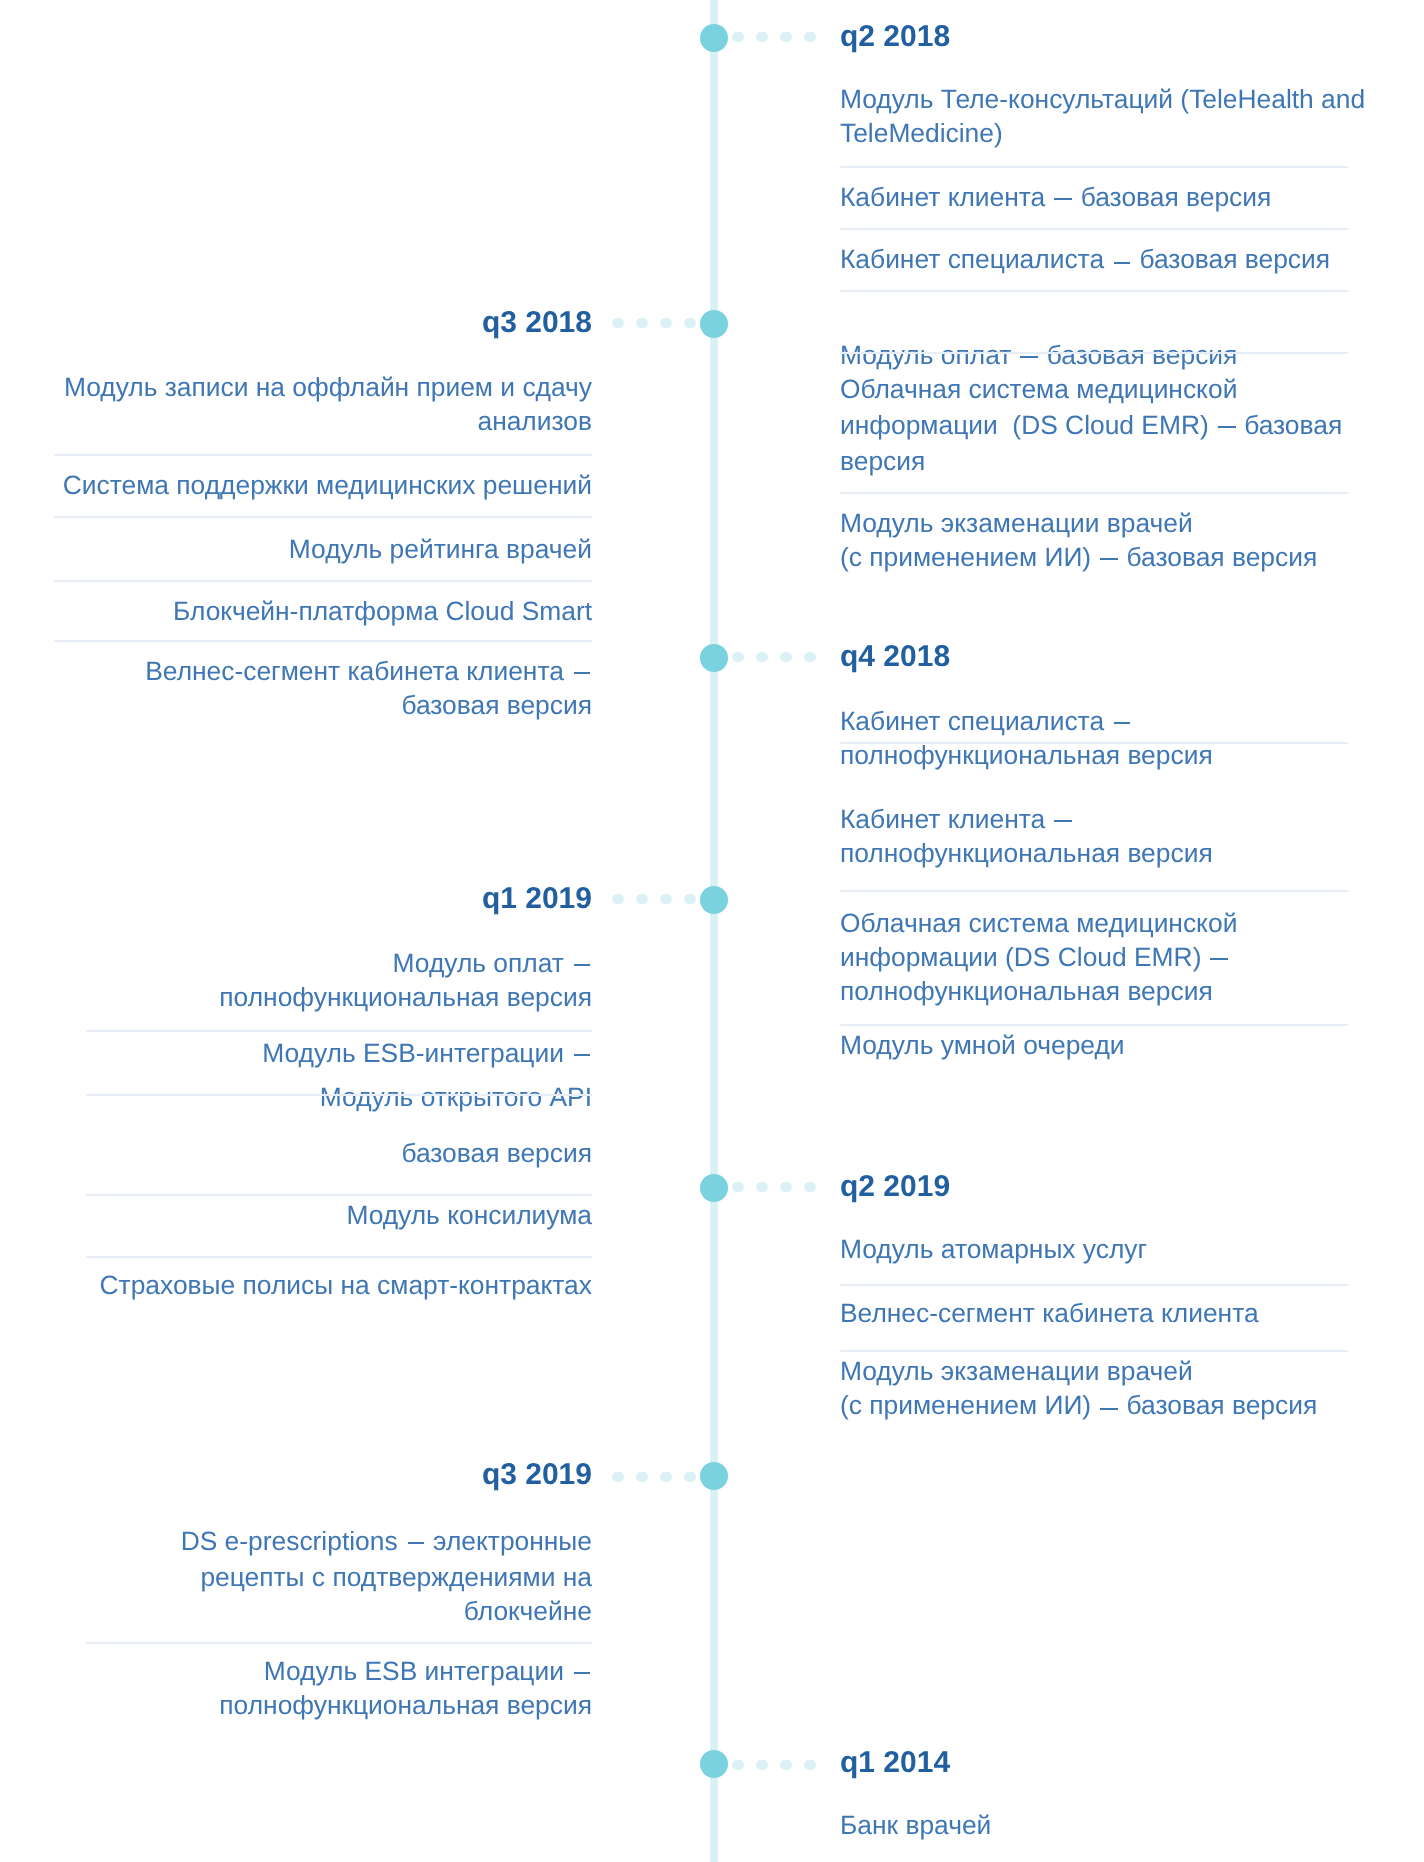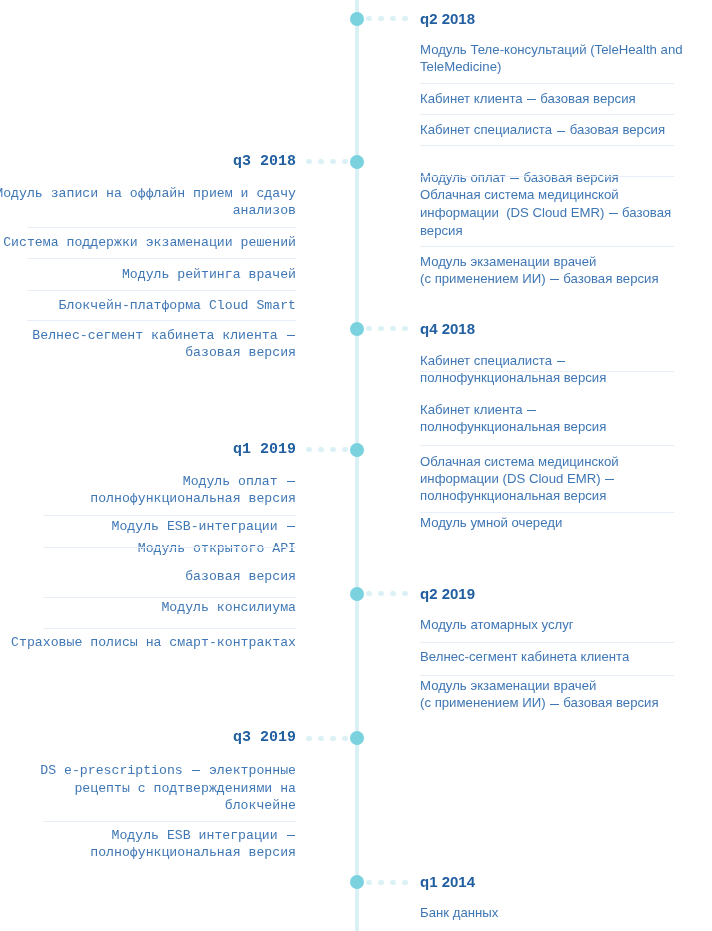--- a/index.html
+++ b/index.html
@@ -11,21 +11,21 @@
   .period{position:absolute;left:0;top:0;width:712px;height:0;}
   .node{position:absolute;width:14px;height:14px;border-radius:50%;background:#79d2de;}
   .dash{position:absolute;width:5.4px;height:5px;border-radius:3px;background:#dcf1f5;}
   .items{position:absolute;left:0;top:0;width:712px;height:0;}
   .item{position:absolute;left:0;top:0;width:712px;height:0;}
   .qh{position:absolute;font-size:15px;font-weight:bold;color:#215fa0;
       line-height:15px;white-space:nowrap;}
   .line{position:absolute;font-size:13.2px;color:#3f77b5;line-height:13px;white-space:pre;}
   .rule{position:absolute;height:1px;background:#e8eef7;}
   .r{left:420px;text-align:left;}
-  .l{right:416px;font-family:Liberation Mono, monospace;}
+  .l{right:416px;}
   .emd{display:inline-block;width:10.4px;vertical-align:baseline;position:relative;
        line-height:inherit;overflow:visible;}
   .emd i{position:absolute;left:1.1px;top:-3.9px;width:8.4px;height:0;
          border-top:1.3px solid currentColor;font-size:0;line-height:0;}
 </style>
 </head>
 <body>
 
 <div class="timeline">
   <div class="axis"></div>
@@ -73,21 +73,21 @@
     <span class="dash" style="left:318.3px;top:159.4px"></span>
     <span class="dash" style="left:306.3px;top:159.4px"></span>
     <div class="qh l" style="top:154px">q3 2018</div>
     <div class="items">
       <div class="item">
         <div class="line l" style="top:187.02px">Модуль записи на оффлайн прием и сдачу</div>
         <div class="line l" style="top:204.37px">анализов</div>
         <div class="rule" style="top:227px;left:27px;width:269px"></div>
       </div>
       <div class="item">
-        <div class="line l" style="top:235.72px">Система поддержки экзаменации решений</div>
+        <div class="line l" style="top:235.72px">Система поддержки медицинских решений</div>
         <div class="rule" style="top:258px;left:27px;width:269px"></div>
       </div>
       <div class="item">
         <div class="line l" style="top:268.12px">Модуль рейтинга врачей</div>
         <div class="rule" style="top:290px;left:27px;width:269px"></div>
       </div>
       <div class="item">
         <div class="line l" style="top:298.72px">Блокчейн-платформа Cloud Smart</div>
         <div class="rule" style="top:320px;left:27px;width:269px"></div>
       </div>
@@ -201,17 +201,17 @@
   </div>
   <div class="period">
     <div class="node" style="left:350.2px;top:875.2px"></div>
     <span class="dash" style="left:366.3px;top:879.7px"></span>
     <span class="dash" style="left:378.3px;top:879.7px"></span>
     <span class="dash" style="left:390.3px;top:879.7px"></span>
     <span class="dash" style="left:402.3px;top:879.7px"></span>
     <div class="qh r" style="top:874.1px">q1 2014</div>
     <div class="items">
       <div class="item">
-        <div class="line r" style="top:906.22px">Банк данных</div>
+        <div class="line r" style="top:906.22px">Банк врачей</div>
       </div>
     </div>
   </div>
 </div>
 
 </body></html>

